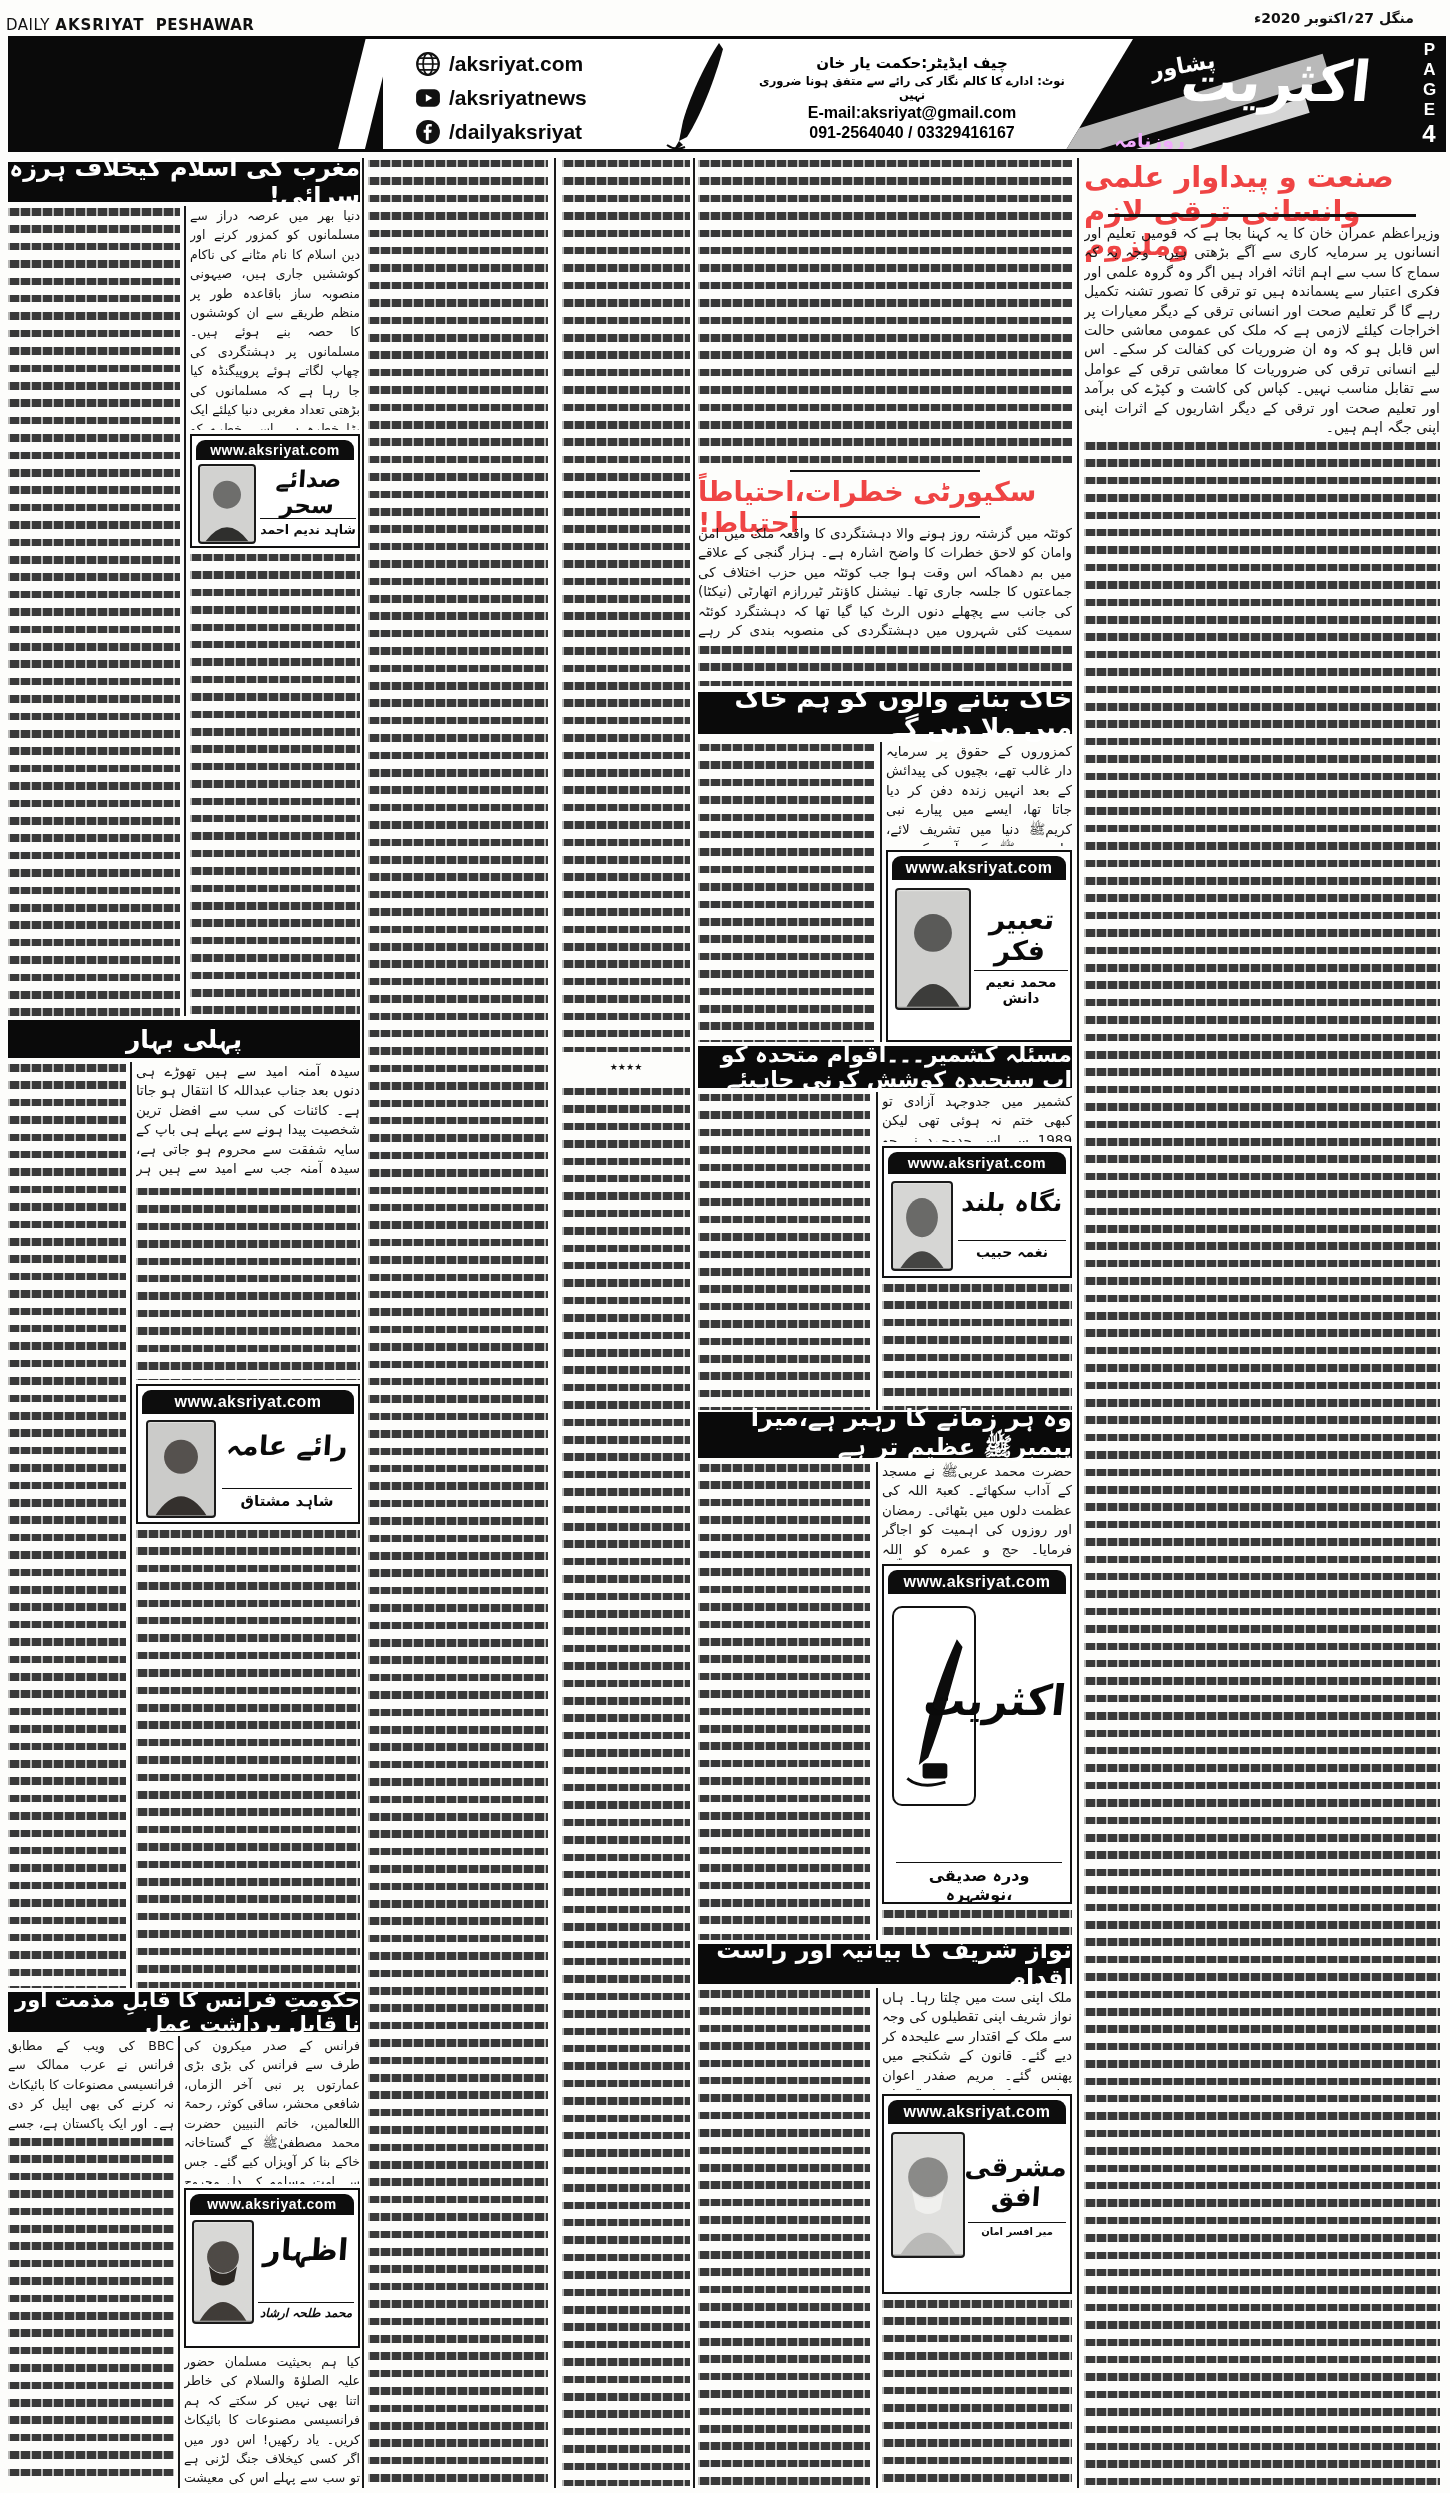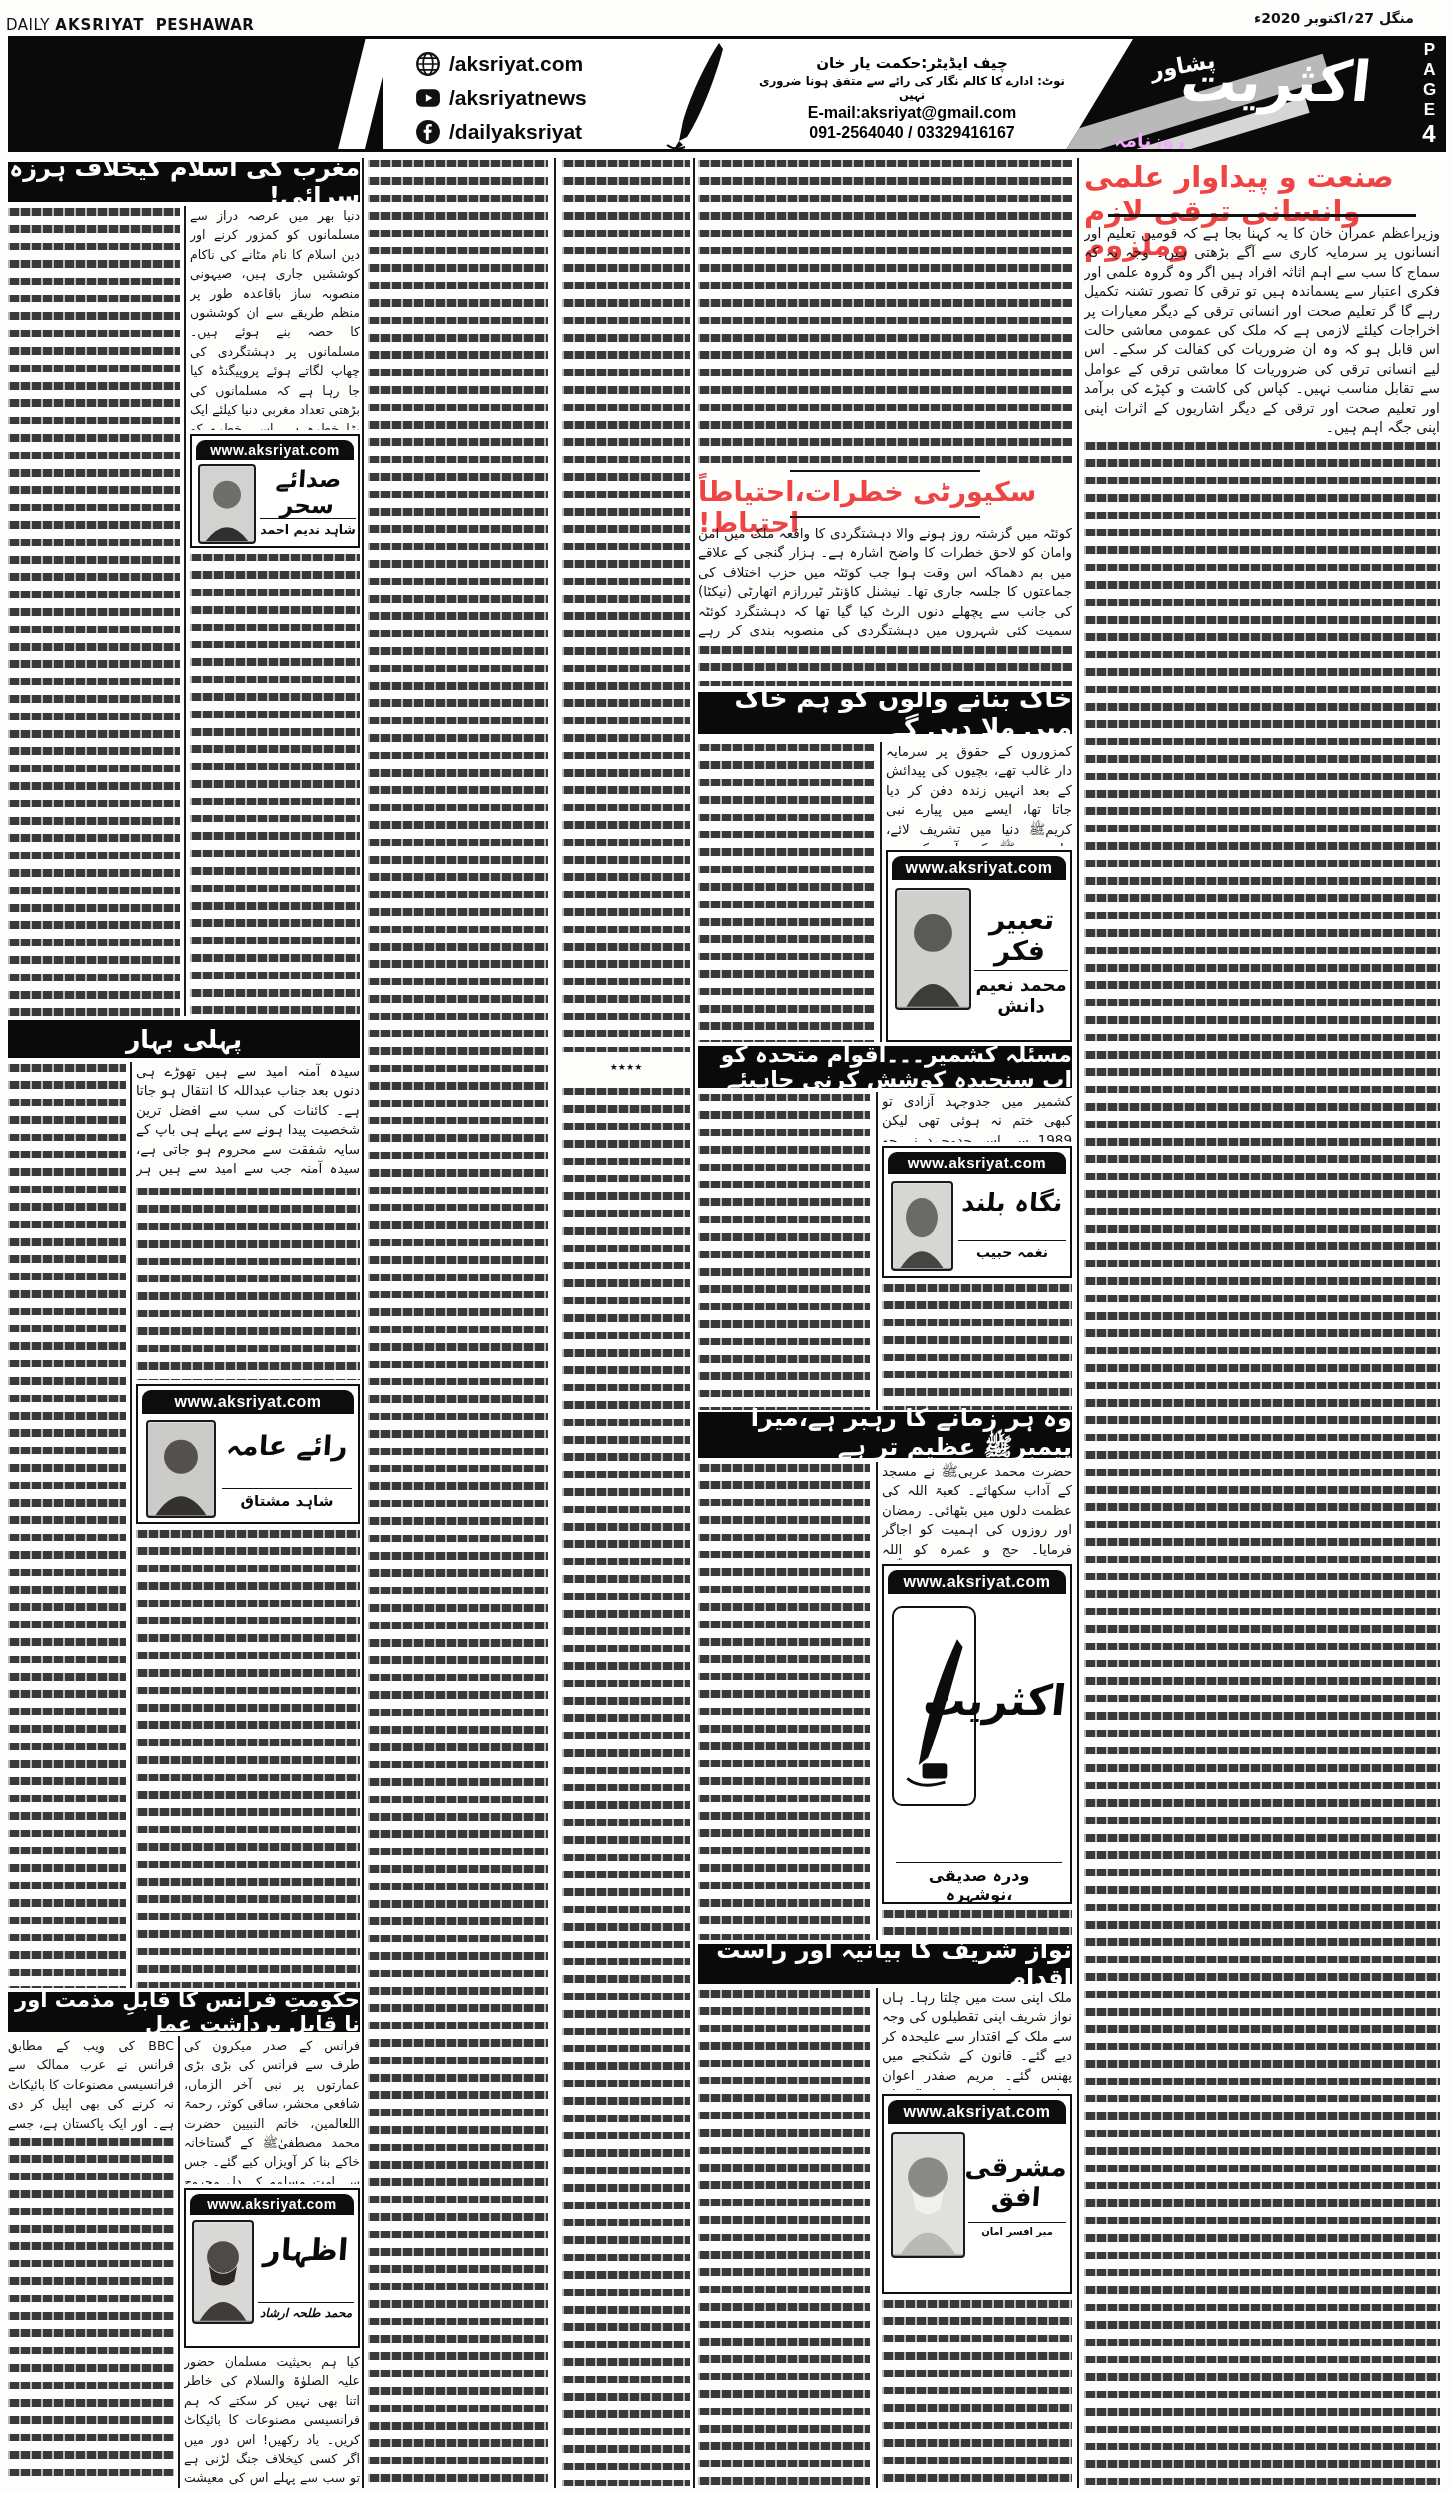--- a/index.html
+++ b/index.html
@@ -155,21 +155,21 @@
   <div class="abox" style="left:886px; top:850px; width:186px; height:192px;">
     <div class="abanner">www.aksriyat.com</div>
     <div class="photo" style="left:7px; top:36px; width:76px; height:122px;">
       <svg viewBox="0 0 76 122">
           <rect width="76" height="122" fill="#cfcfcd"></rect>
           <circle cx="38" cy="44" r="20" fill="#5a5a58"></circle>
           <path d="M10 122 q28 -48 56 0z" fill="#3c3c3a"></path>
         </svg>
     </div>
     <div class="colname" style="left:86px; top:52px; width:94px; font-size:27px;">تعبیر فکر</div>
-    <div class="authname" style="left:86px; top:118px; width:94px; font-size:18px;">محمد نعیم دانش</div>
+    <div class="authname" style="left:86px; top:118px; width:94px; font-size:14px;">محمد نعیم دانش</div>
   </div>
   <div class="fill" style="left:698px; top:742px; width:176px; height:300px;"></div>
 
   <div class="hbox" style="left:698px; top:1046px; width:374px; height:42px; font-size:22px;">مسئلہ کشمیر۔۔۔اقوام متحدہ کو اب سنجیدہ کوشش کرنی چاہیئے</div>
   <div class="vr" style="left:876px; top:1092px; height:318px;"></div>
   <div class="excerpt" style="left:882px; top:1092px; width:190px; height:50px;">کشمیر میں جدوجہد آزادی تو کبھی ختم نہ ہوئی تھی لیکن 1989 سے اس جدوجہد نے جو زور پکڑا وہ آج بھی اُسی زور و شور سے جاری ہے،</div>
   <div class="abox" style="left:882px; top:1146px; width:190px; height:132px;">
     <div class="abanner" style="font-size:15px; height:22px; line-height:22px;">www.aksriyat.com</div>
     <div class="photo" style="left:7px; top:33px; width:62px; height:90px;">
       <svg viewBox="0 0 62 90">

